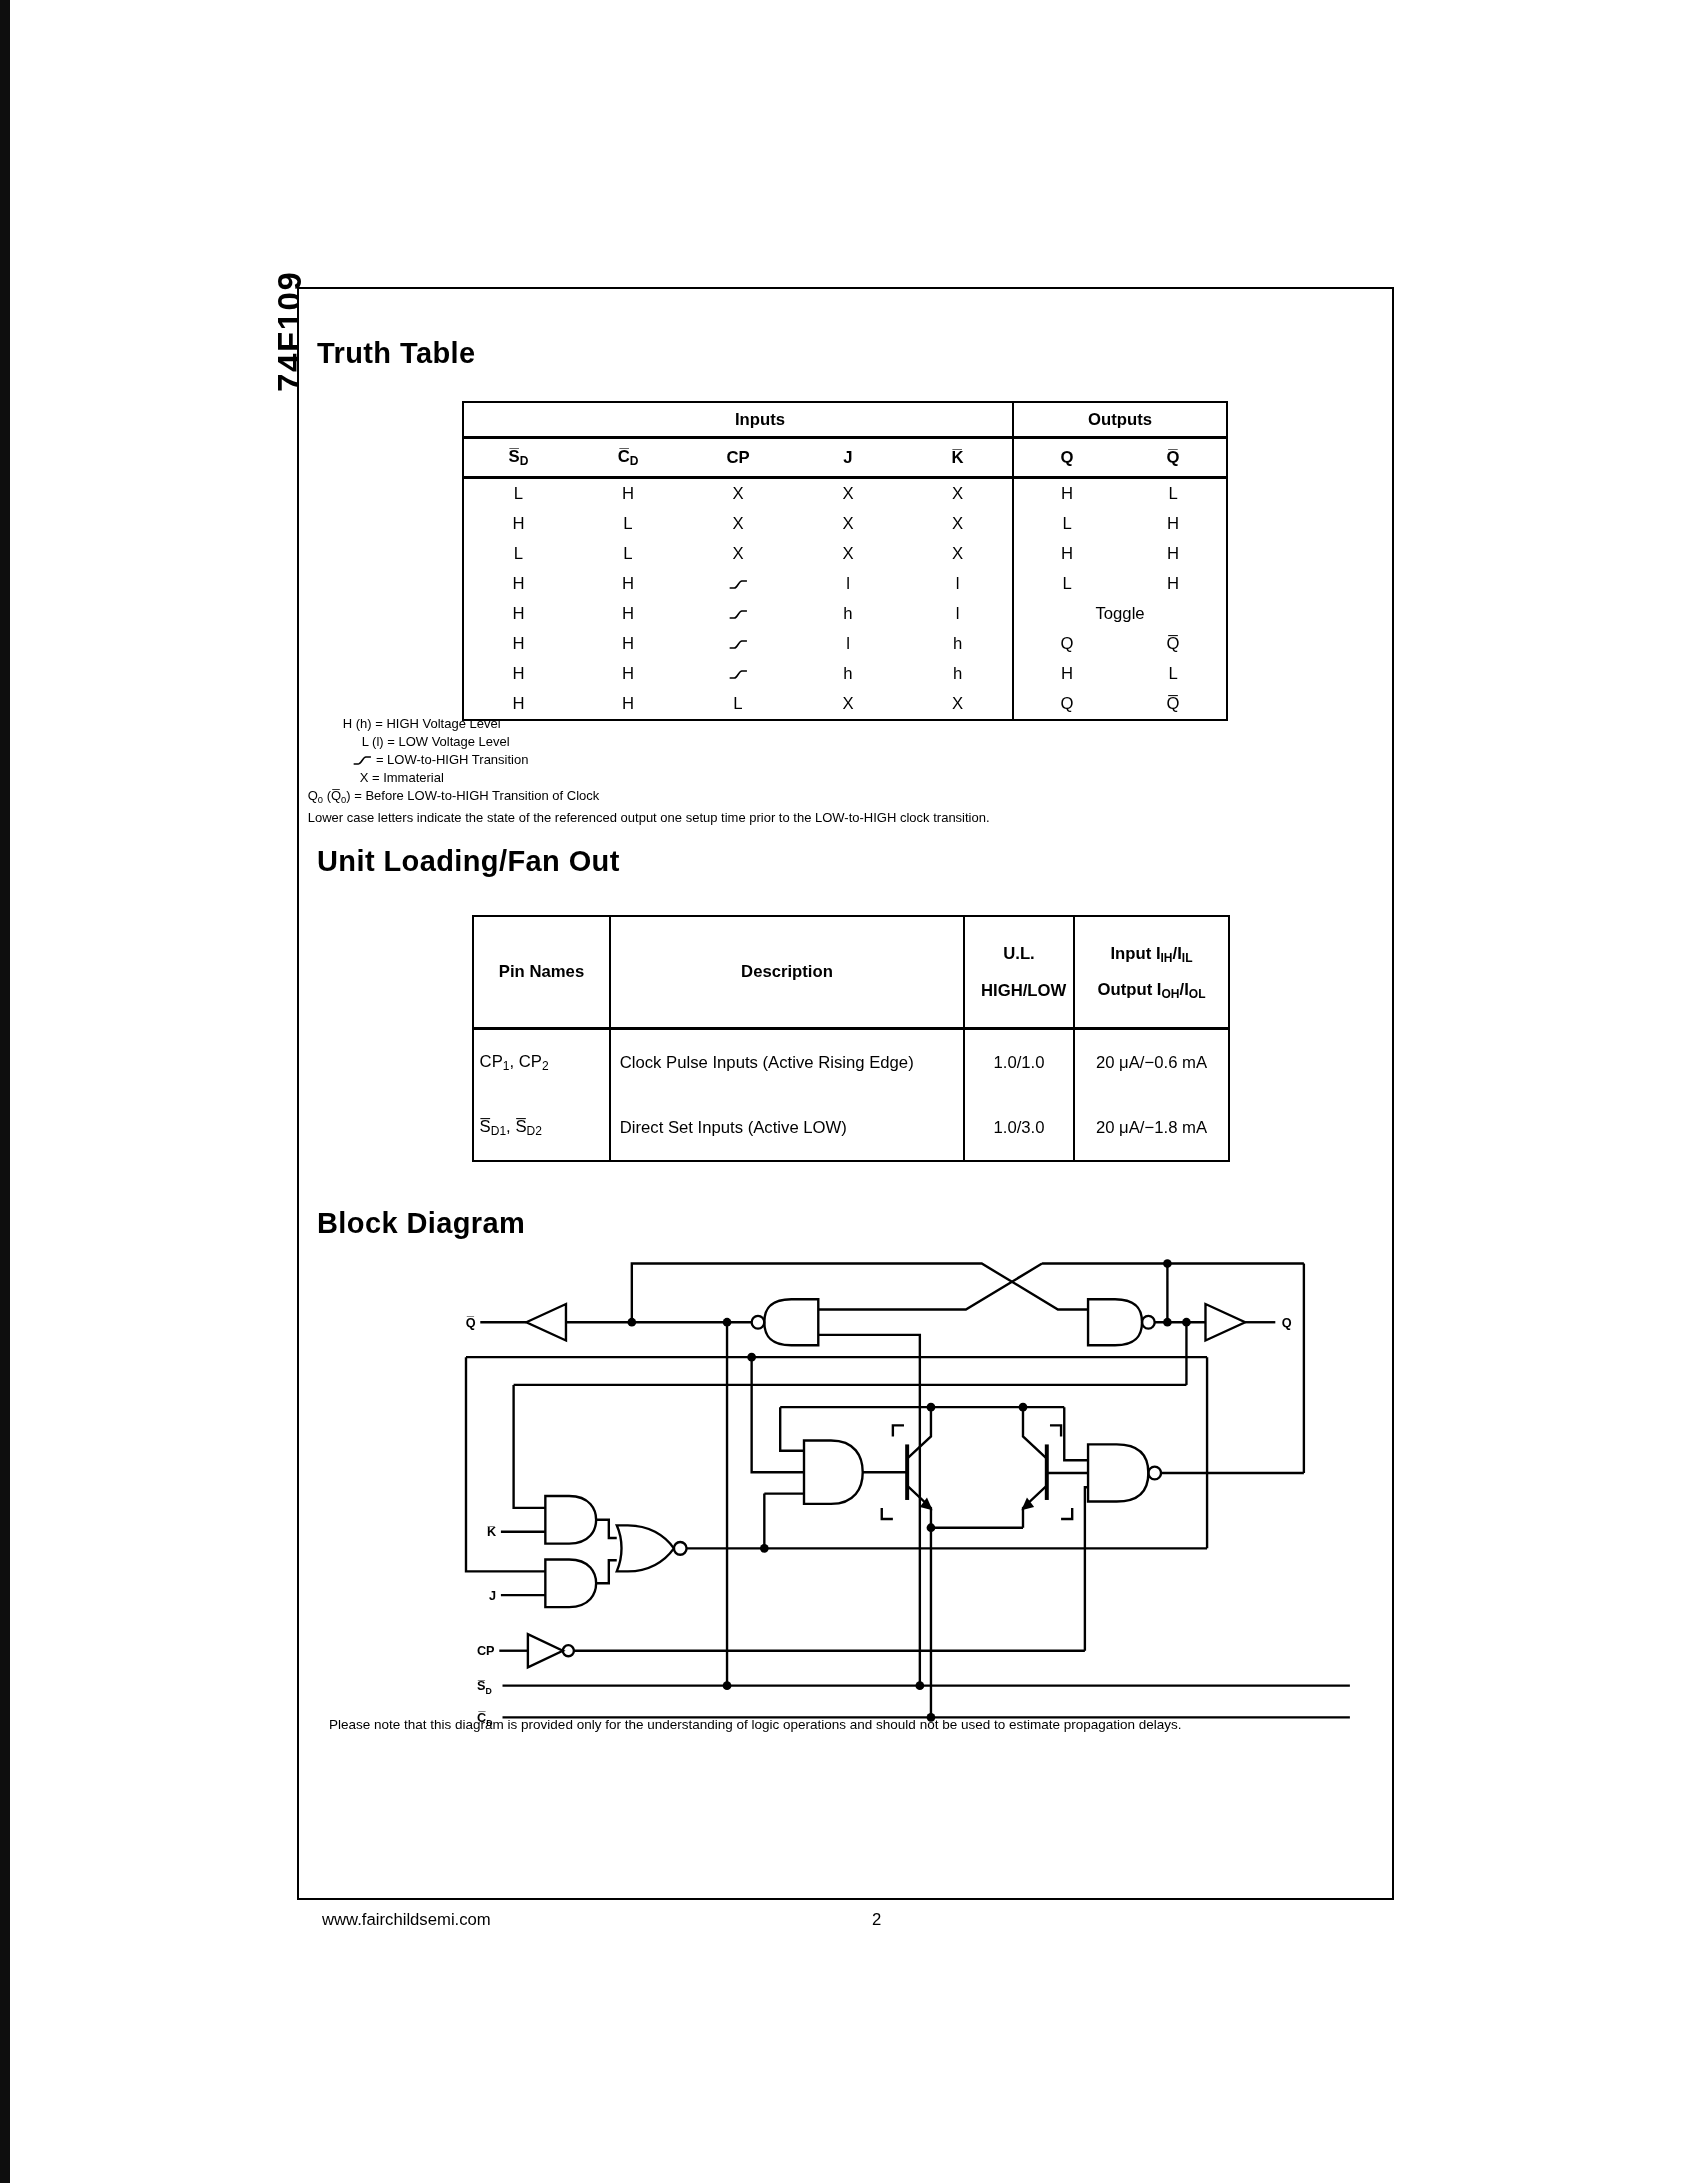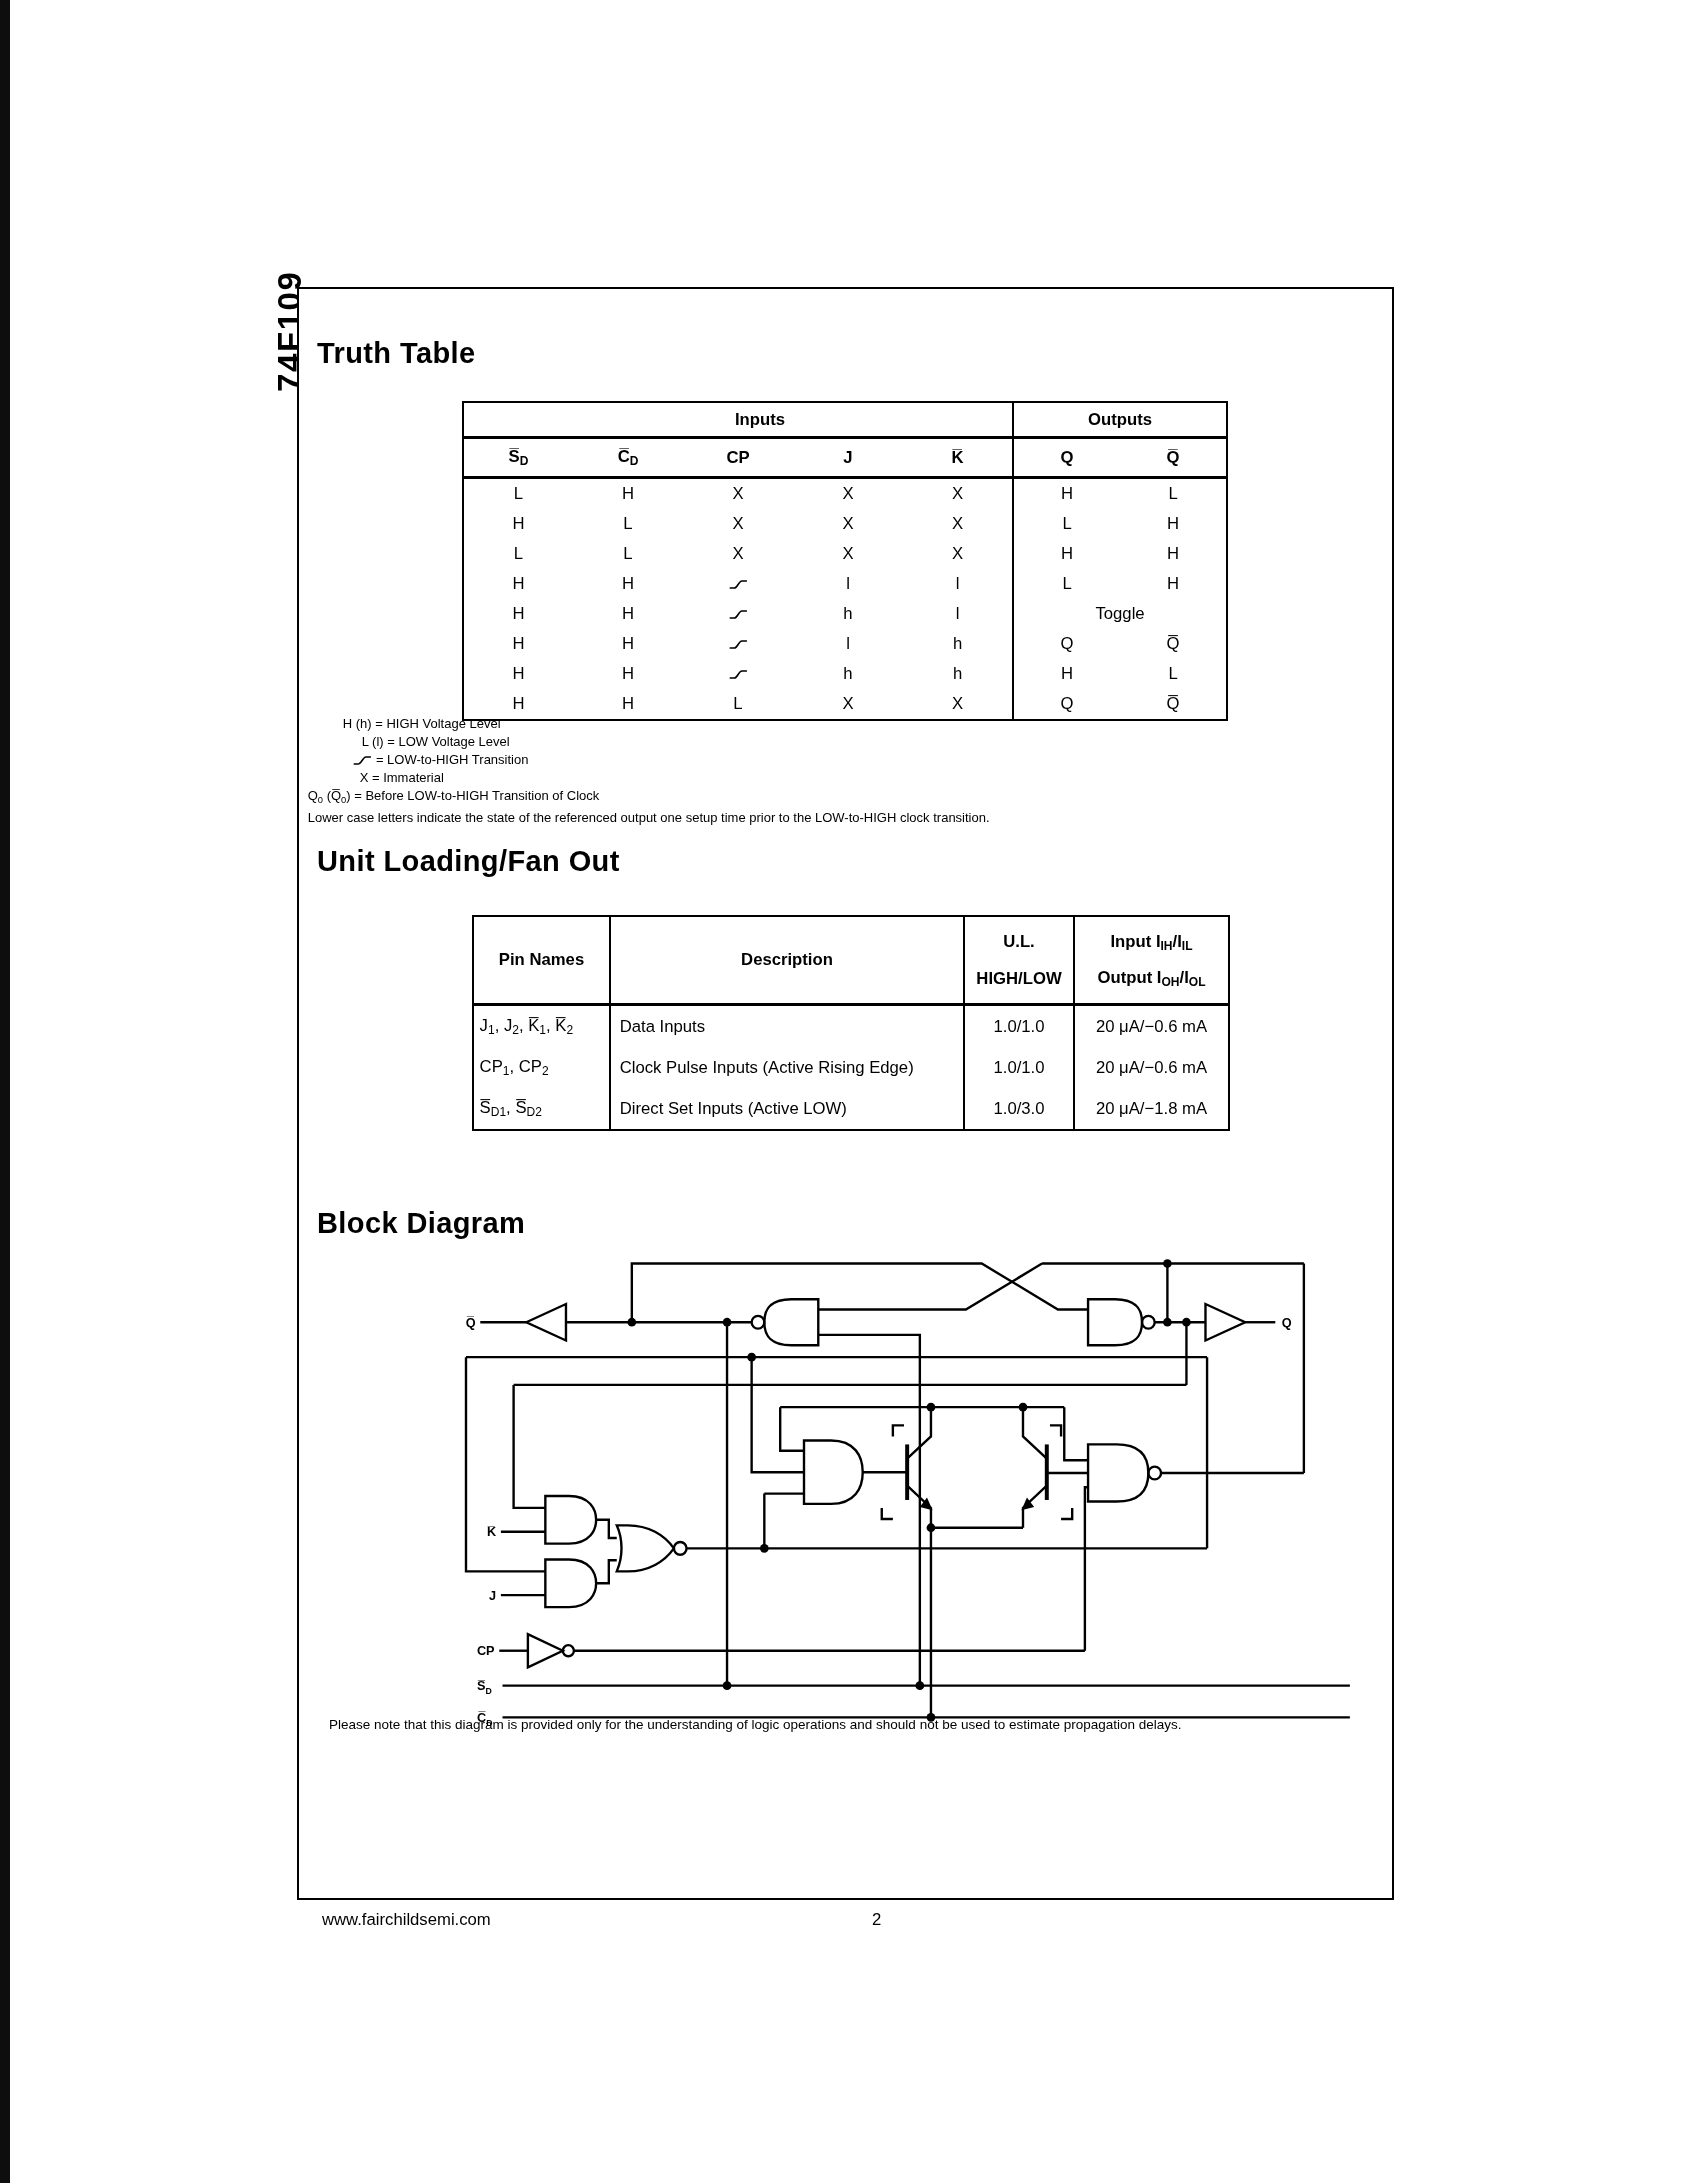--- a/index.html
+++ b/index.html
@@ -35,21 +35,21 @@
   
   #tt-notes { position:absolute; left:8.7px; top:426px; margin:0; padding:0; list-style:none;
               font-size:13px; line-height:18px; }
   #tt-notes li:nth-child(1){ margin-left:35px; }
   #tt-notes li:nth-child(2){ margin-left:54px; }
   #tt-notes li:nth-child(3){ margin-left:44px; }
   #tt-notes li:nth-child(4){ margin-left:52px; }
   
   #unit-table-wrap { position:absolute; left:173px; top:626px; }
   table.ul { border-collapse:collapse; table-layout:fixed; width:756px; border:2.4px solid #000; }
-  table.ul th, table.ul td { padding:4px; vertical-align:middle; font-size:16.7px; }
+  table.ul th, table.ul td { padding:16px; vertical-align:middle; font-size:16.7px; }
   table.ul thead th { height:78px; font-weight:bold; border-bottom:3.2px solid #000; border-right:2.4px solid #000; text-align:center; }
   table.ul thead th:last-child, table.ul tbody td:last-child { border-right:none; }
   table.ul thead .two-line { display:flex; flex-direction:column; justify-content:space-between; height:57px; padding:6.4px 0 4.8px 0; }
   table.ul tbody td { height:33px; border-right:2.4px solid #000; text-align:center; font-weight:normal; }
   table.ul tbody td.pin  { text-align:left; padding-left:5.6px;  }
   table.ul tbody td.desc { text-align:left; padding-left:8.7px; }
   
   #block-diagram-svg { position:absolute; left:445px; top:1254px; }
   .bd-note { position:absolute; left:329px; top:1717px; font-size:13.5px; }
   
@@ -213,26 +213,20 @@
             <th>
               <div class="two-line">
                 <span>Input I<sub>IH</sub>/I<sub>IL</sub></span>
                 <span>Output I<sub>OH</sub>/I<sub>OL</sub></span>
               </div>
             </th>
           </tr>
         </thead>
         <tbody id="ul-body">
             <tr>
-              <td class="pin">J<sub>1</sub>, J<sub>2</sub>, K̅<sub>1</sub>, K̅<sub>2</sub></td>
-              <td class="desc">Data Inputs</td>
-              <td class="">1.0/1.0</td>
-              <td class="">20 μA/−0.6 mA</td>
-            </tr>
-            <tr>
               <td class="pin">CP<sub>1</sub>, CP<sub>2</sub></td>
               <td class="desc">Clock Pulse Inputs (Active Rising Edge)</td>
               <td class="">1.0/1.0</td>
               <td class="">20 μA/−0.6 mA</td>
             </tr>
             <tr>
               <td class="pin">S̅<sub>D1</sub>, S̅<sub>D2</sub></td>
               <td class="desc">Direct Set Inputs (Active LOW)</td>
               <td class="">1.0/3.0</td>
               <td class="">20 μA/−1.8 mA</td>

